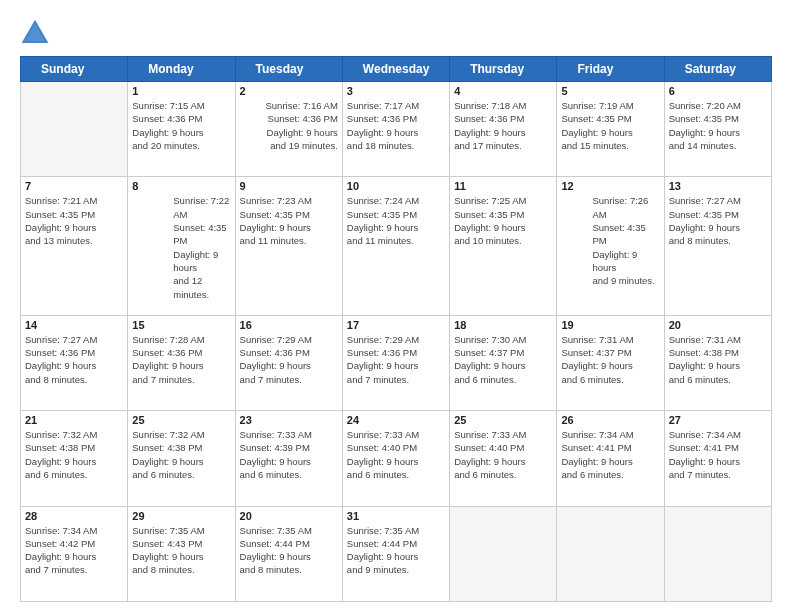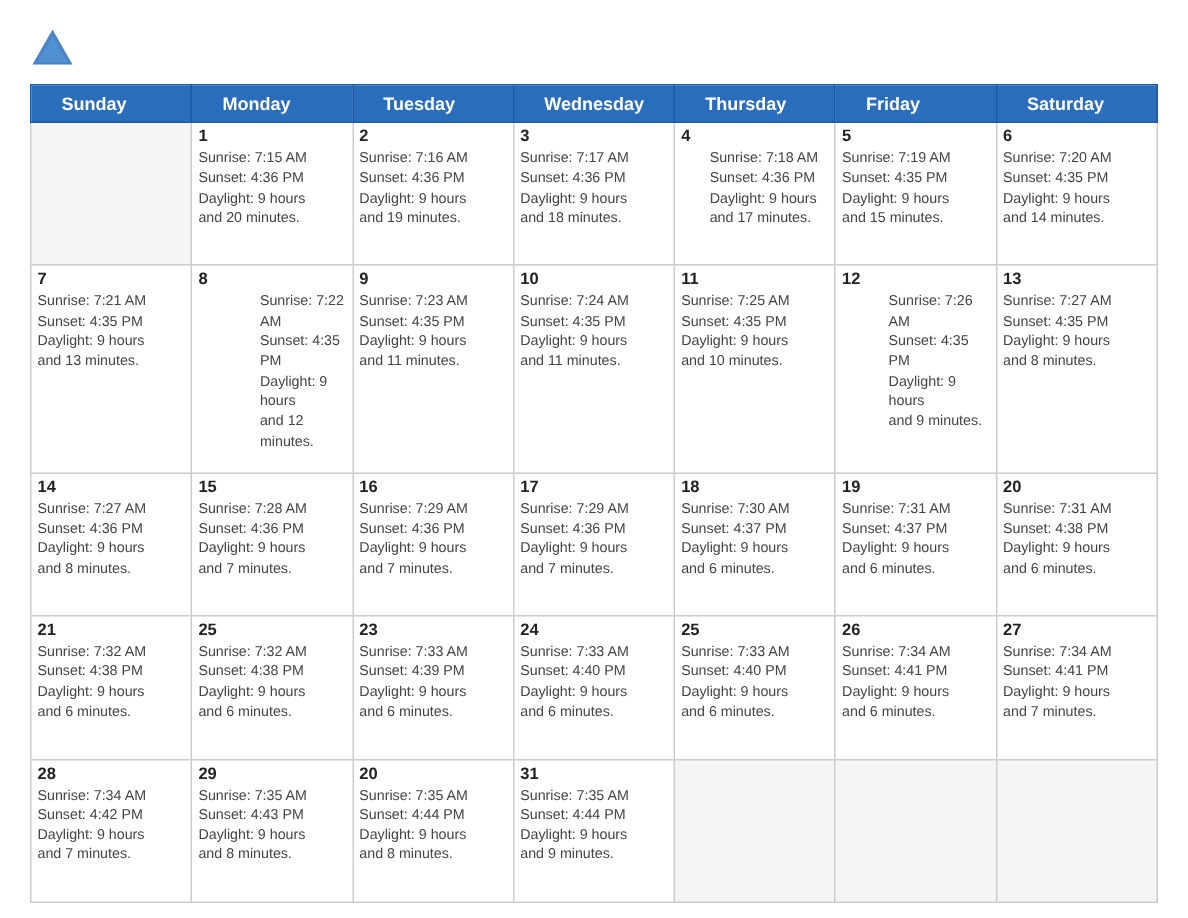--- a/index.html
+++ b/index.html
@@ -138,35 +138,35 @@
           <td class="empty"></td>
           <td>
             <span class="day-num">1</span>
             <div class="day-info" style="white-space: pre-line;">Sunrise: 7:15 AM
 Sunset: 4:36 PM
 Daylight: 9 hours
 and 20 minutes.</div>
           </td>
           <td>
             <span class="day-num">2</span>
-            <div class="day-info" style="white-space: pre-line;">Sunrise: 7:16 AM
+            <div class="day-info" style="white-space: pre-line; text-align: right;">Sunrise: 7:16 AM
 Sunset: 4:36 PM
 Daylight: 9 hours
 and 19 minutes.</div>
           </td>
           <td>
             <span class="day-num">3</span>
             <div class="day-info" style="white-space: pre-line;">Sunrise: 7:17 AM
 Sunset: 4:36 PM
 Daylight: 9 hours
 and 18 minutes.</div>
           </td>
           <td>
             <span class="day-num">4</span>
-            <div class="day-info" style="white-space: pre-line; margin-left: 19px;">Sunrise: 7:18 AM
+            <div class="day-info" style="white-space: pre-line;">Sunrise: 7:18 AM
 Sunset: 4:36 PM
 Daylight: 9 hours
 and 17 minutes.</div>
           </td>
           <td>
             <span class="day-num">5</span>
             <div class="day-info" style="white-space: pre-line;">Sunrise: 7:19 AM
 Sunset: 4:35 PM
 Daylight: 9 hours
 and 15 minutes.</div>

